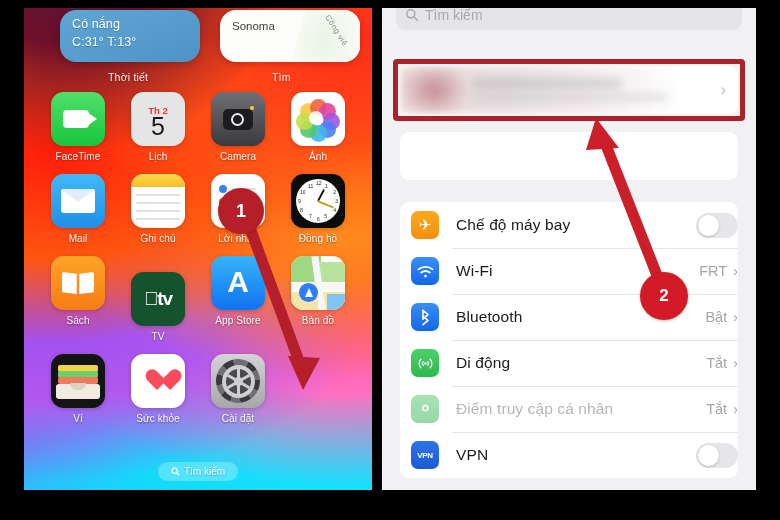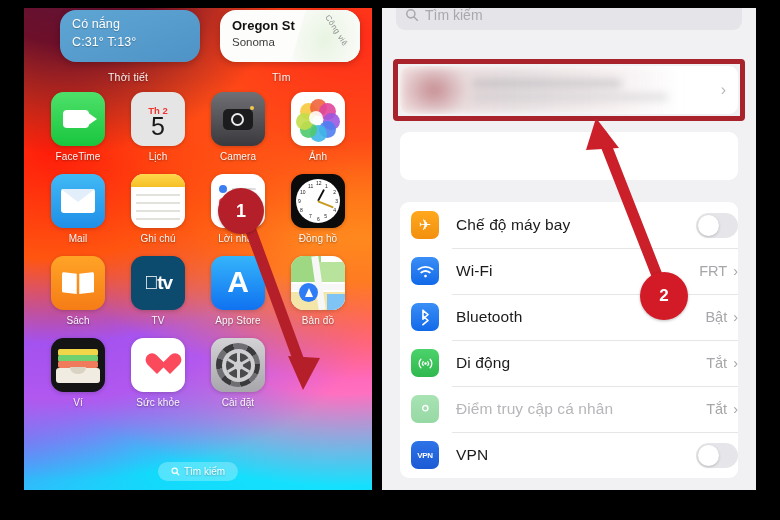--- a/index.html
+++ b/index.html
@@ -121,21 +121,21 @@
   .cnum { position:absolute; font-size:5px; color:#1a1a1a; }
 
   .ic-books { background:linear-gradient(180deg,#ffa426,#f57c16); }
   .ic-books::after{ content:""; position:absolute; width:32px; height:22px;
     background:#fff; border-radius:2px 2px 3px 3px;
     clip-path:polygon(0 0,46% 8%,46% 100%,0 92%,0 0); }
   .ic-books::before{ content:""; position:absolute; width:32px; height:22px;
     background:#fff; border-radius:2px;
     clip-path:polygon(54% 8%,100% 0,100% 92%,54% 100%,54% 8%); }
 
-  .ic-tv { background:#0c4a6e; }
+  .ic-tv { background:#14532d;margin-top:16px; }
   .tv-txt { color:#fff; font-size:19px; font-weight:bold; letter-spacing:-1px; }
 
   .ic-podcast { background:linear-gradient(180deg,#c55cf0,#8e3ae0); }
   .pod-ring { position:absolute; border:2.3px solid #fff; border-radius:50%; }
   .pod-head { position:absolute; width:8px; height:8px; border-radius:50%;
     background:#fff; top:15px; z-index:3; }
   .pod-body { position:absolute; width:9px; height:17px; background:#fff;
     border-radius:5px 5px 4px 4px; top:24px; z-index:3; }
 
   .ic-appstore { background:linear-gradient(180deg,#35b4fb,#1072f0); }
@@ -299,21 +299,20 @@
 
     <div class="w-card" id="widget-weather">
       <div>Có nắng</div>
       <div>C:31° T:13°</div>
     </div>
     <div class="w-label" id="lbl-weather">Thời tiết</div>
 
     <div class="w-card" id="widget-maps">
       <div id="map-streak"></div>
       <div id="map-streak-txt">Công viê</div>
-      <div id="map-title">Oregon St</div>
       <div id="map-sub">Sonoma</div>
     </div>
     <div class="w-label" id="lbl-maps">Tìm</div>
 
     <div id="app-grid">
 
       <div class="app">
         <div class="app-icon ic-facetime"></div>
         <div class="app-name">FaceTime</div>
       </div>

